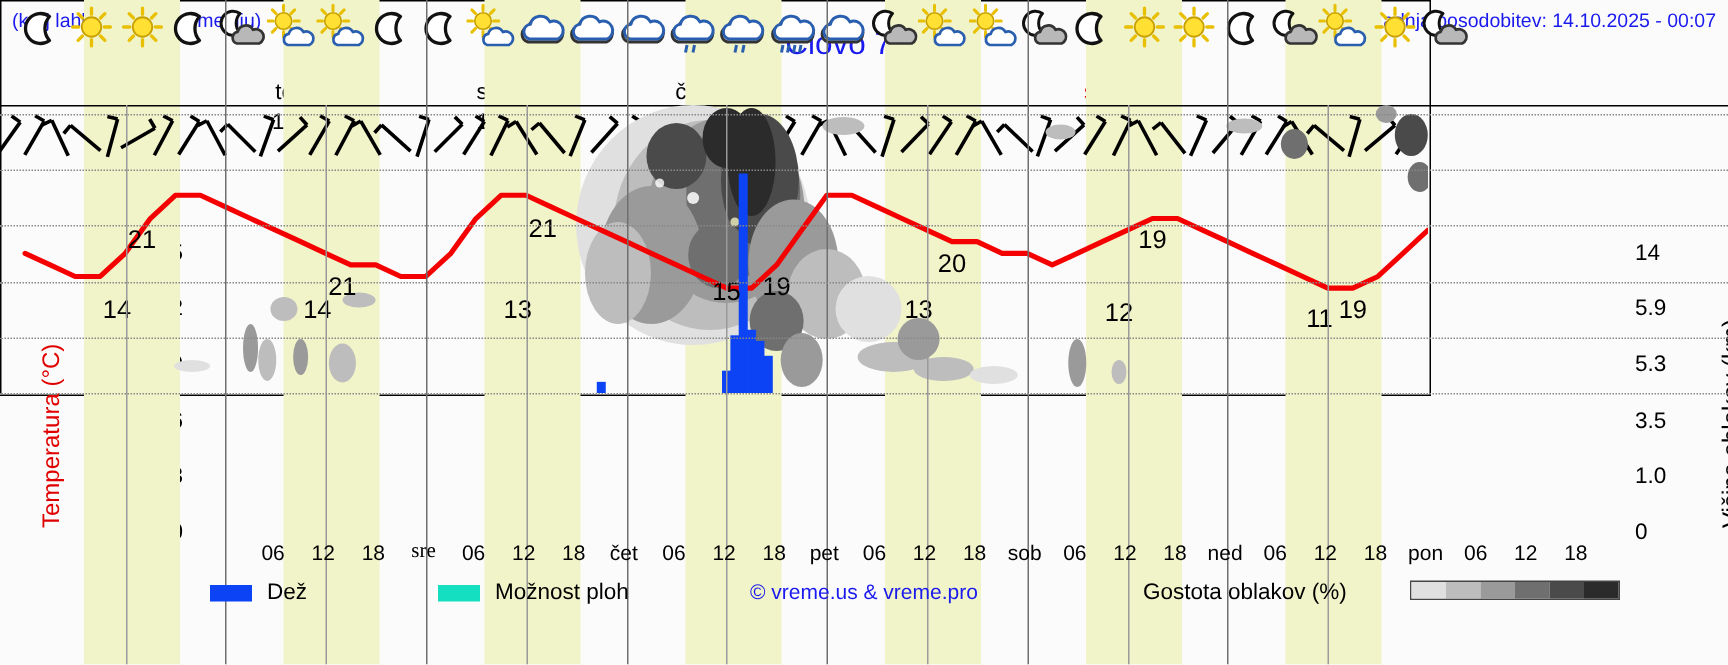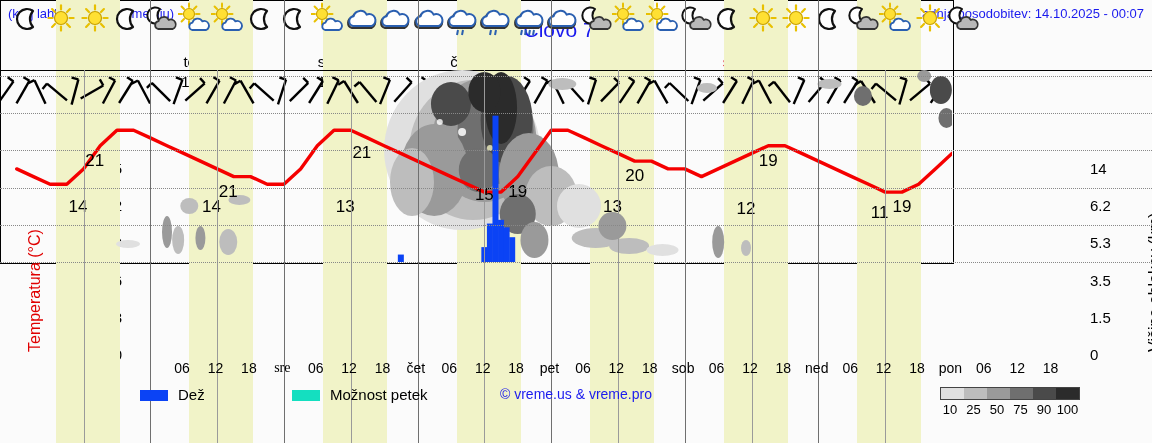--- a/index.html
+++ b/index.html
@@ -138,24 +138,24 @@
   <div class="abs" id="precip-ticks" style="left:96px; top:0; width:32px; height:443px;">
       <div class="tick-lbl tick-precip" style="top: 160px; left: 0px; width: 26px; text-align: right;">15</div>
       <div class="tick-lbl tick-precip" style="top: 197.2px; left: 0px; width: 26px; text-align: right;">12</div>
       <div class="tick-lbl tick-precip" style="top: 234.4px; left: 0px; width: 26px; text-align: right;">9</div>
       <div class="tick-lbl tick-precip" style="top: 271.6px; left: 0px; width: 26px; text-align: right;">6</div>
       <div class="tick-lbl tick-precip" style="top: 308.8px; left: 0px; width: 26px; text-align: right;">3</div>
       <div class="tick-lbl tick-precip" style="top: 346px; left: 0px; width: 26px; text-align: right;">0</div>
     </div>
   <div class="abs" id="cloud-ticks" style="left:1090px; top:0; width:44px; height:443px;">
       <div class="tick-lbl tick-cloud" style="top: 160px; left: 0px; width: 34px; text-align: left;">14</div>
-      <div class="tick-lbl tick-cloud" style="top: 197.2px; left: 0px; width: 34px; text-align: left;">6.2</div>
+      <div class="tick-lbl tick-cloud" style="top: 197.2px; left: 0px; width: 34px; text-align: left;">5.9</div>
       <div class="tick-lbl tick-cloud" style="top: 234.4px; left: 0px; width: 34px; text-align: left;">5.3</div>
       <div class="tick-lbl tick-cloud" style="top: 271.6px; left: 0px; width: 34px; text-align: left;">3.5</div>
-      <div class="tick-lbl tick-cloud" style="top: 308.8px; left: 0px; width: 34px; text-align: left;">1.5</div>
+      <div class="tick-lbl tick-cloud" style="top: 308.8px; left: 0px; width: 34px; text-align: left;">1.0</div>
       <div class="tick-lbl tick-cloud" style="top: 346px; left: 0px; width: 34px; text-align: left;">0</div>
     </div>
 
   <div id="plot-frame">
       <div class="daylight" style="left: 857.357px; width: 64.0234px; background: rgb(241, 243, 200);"></div>
       <div class="daylight" style="left: 723.743px; width: 64.0234px; background: rgb(241, 243, 200);"></div>
       <div class="daylight" style="left: 590.129px; width: 64.0234px; background: rgb(241, 243, 200);"></div>
       <div class="daylight" style="left: 456.515px; width: 64.0234px; background: rgb(241, 243, 200);"></div>
       <div class="daylight" style="left: 322.901px; width: 64.0234px; background: rgb(241, 243, 200);"></div>
       <div class="daylight" style="left: 189.287px; width: 64.0234px; background: rgb(241, 243, 200);"></div>
@@ -704,34 +704,27 @@
       <div class="xtick" style="left: 798.386px;">pon</div>
       <div class="xtick" style="left: 831.789px;">06</div>
       <div class="xtick" style="left: 865.193px;">12</div>
       <div class="xtick" style="left: 898.596px;">18</div>
     </div>
 
   <div class="abs" id="legend">
     <div class="lg-swatch" id="sw-rain" style="left: 8px; top: 4px; background: rgb(11, 67, 245);"></div>
     <div class="lg-text" id="lb-rain" style="left:46px; top:0;">Dež</div>
     <div class="lg-swatch" id="sw-show" style="left: 160px; top: 4px; background: rgb(20, 223, 192);"></div>
-    <div class="lg-text" id="lb-show" style="left:198px; top:0;">Možnost petek</div>
+    <div class="lg-text" id="lb-show" style="left:198px; top:0;">Možnost ploh</div>
     <div id="copyright">© vreme.us &amp; vreme.pro</div>
 
+    <div class="lg-text" id="lb-cloud" style="left:630px; top:0;">Gostota oblakov (%)</div>
     <div id="cloud-legend-bar" style="left:808px; top:1px;">
         <div style="background: rgb(224, 224, 224);"></div>
         <div style="background: rgb(189, 189, 189);"></div>
         <div style="background: rgb(154, 154, 154);"></div>
         <div style="background: rgb(111, 111, 111);"></div>
         <div style="background: rgb(74, 74, 74);"></div>
         <div style="background: rgb(43, 43, 43);"></div>
       </div>
-    <div class="abs" id="cloud-legend-nums" style="left:800px; top:16px; width:160px; height:20px;">
-        <div class="cl-num" style="left: 6px;">10</div>
-        <div class="cl-num" style="left: 29.5px;">25</div>
-        <div class="cl-num" style="left: 53px;">50</div>
-        <div class="cl-num" style="left: 76.5px;">75</div>
-        <div class="cl-num" style="left: 100px;">90</div>
-        <div class="cl-num" style="left: 123.5px;">100</div>
-      </div>
   </div>
 
 </div>
 
 </body></html>

